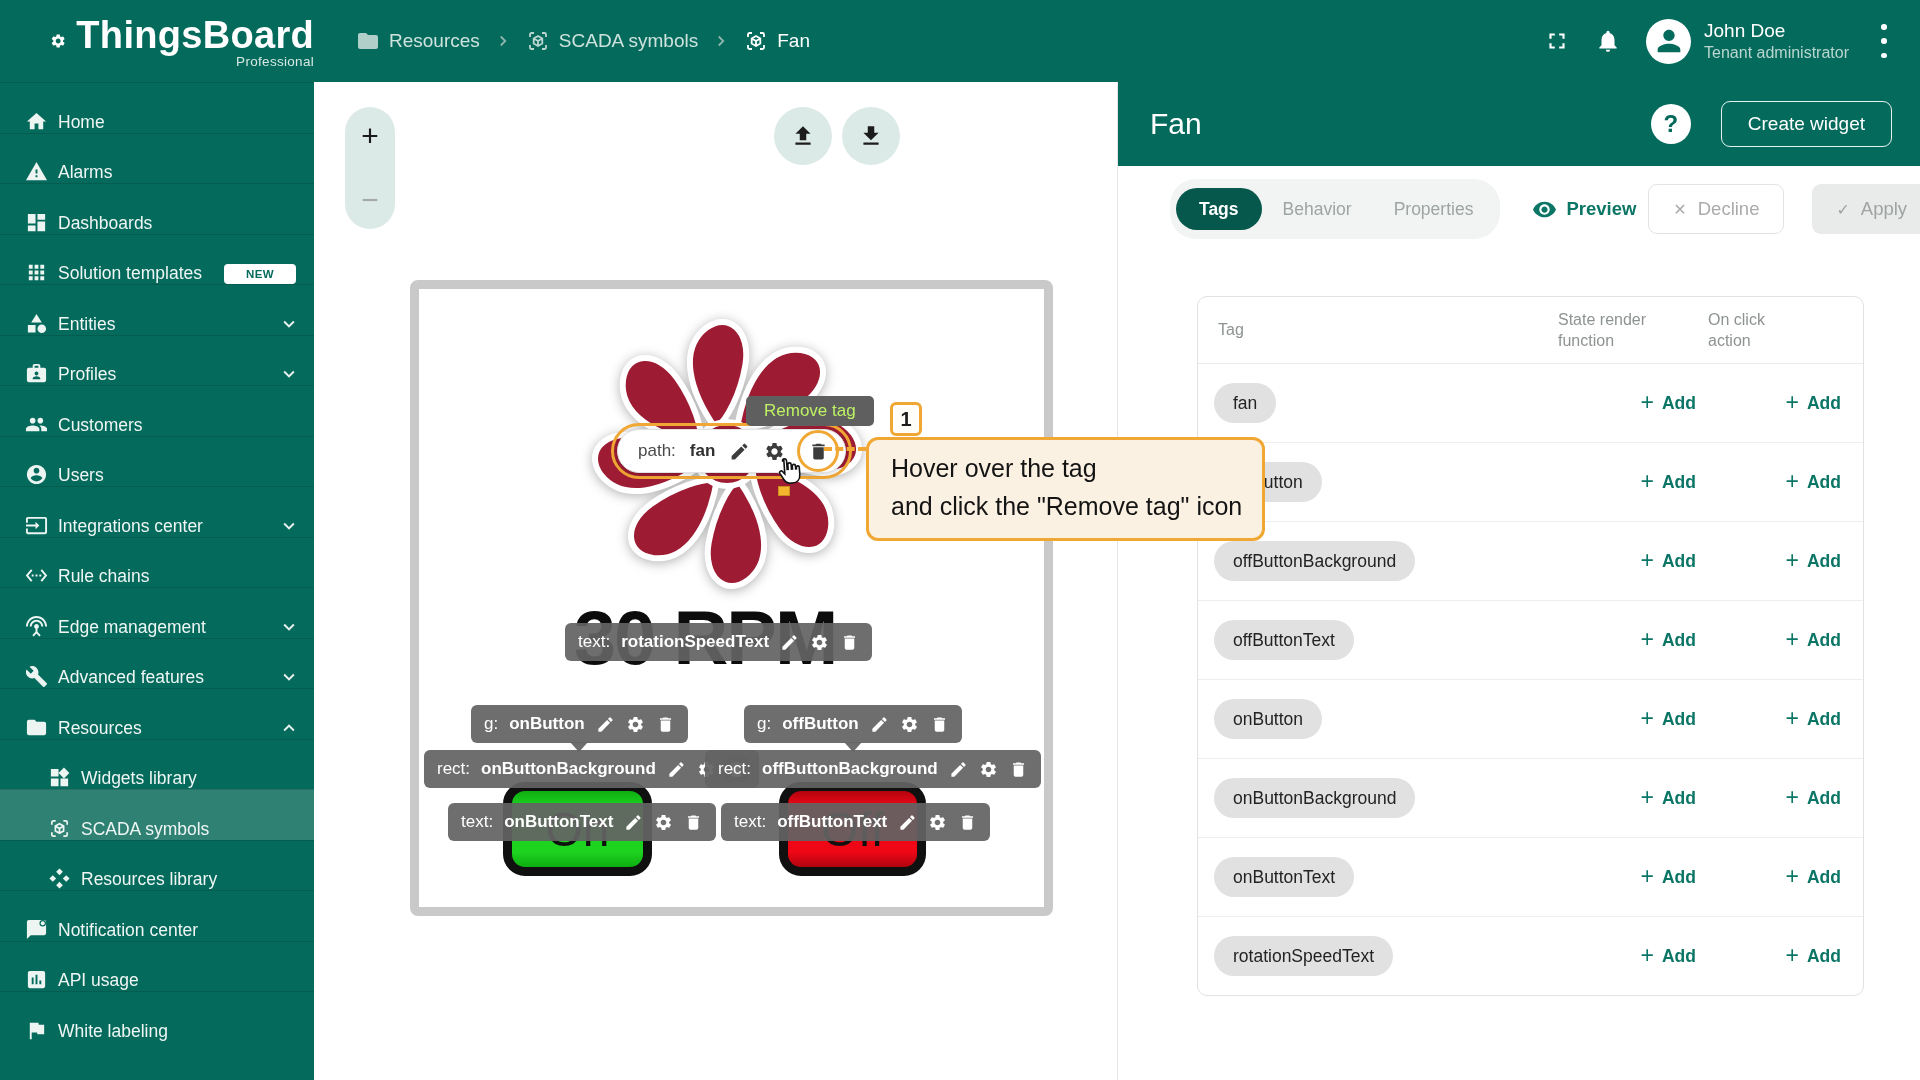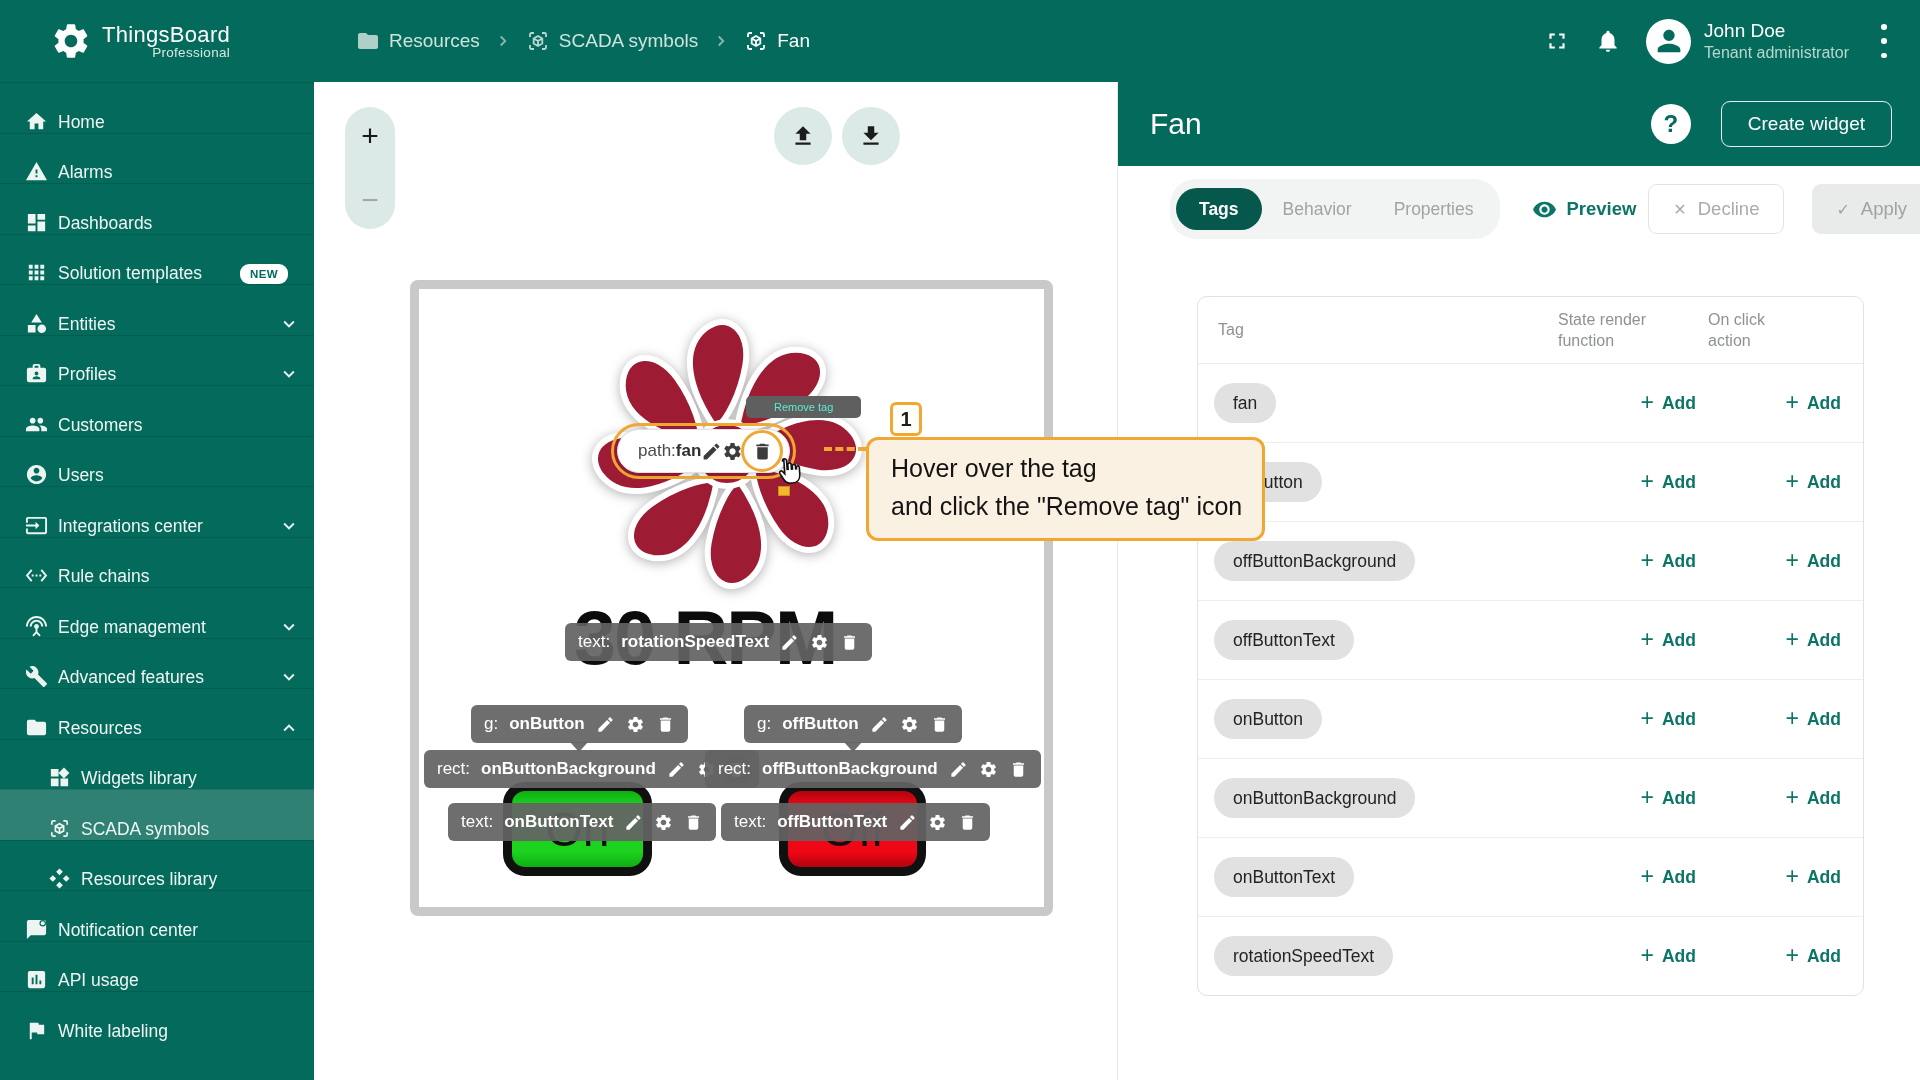--- a/index.html
+++ b/index.html
@@ -4,30 +4,30 @@
 <style>
   html,body{margin:0;padding:0;}
   body{width:1920px;height:1080px;overflow:hidden;font-family:"Liberation Sans",sans-serif;background:#fff;}
   .app{position:relative;width:1920px;height:1080px;display:flex;overflow:hidden;}
 
   
   .sidebar{width:314px;min-width:314px;height:100%;background:#046A5C;color:#EFF6F4;overflow:hidden;z-index:5;}
   .logo-block{height:82px;display:flex;align-items:center;padding-left:50px;gap:10px;}
   .logo-gear{width:42px;height:42px;}
   .brand-col{display:flex;flex-direction:column;}
-  .brand-name{font-size:22px;font-weight:400;color:#fff;letter-spacing:.3px;text-align:center;}
+  .brand-name{font-size:38px;font-weight:700;color:#fff;letter-spacing:.3px;text-align:center;}
   .brand-sub{font-size:13.5px;color:#D7E8E3;text-align:right;margin-top:-3px;letter-spacing:.3px;}
   .nav-item{height:50.5px;box-sizing:border-box;display:flex;align-items:flex-end;padding:0 14px 0 25px;gap:10px;
     border-top:1px solid rgba(0,0,0,.13);font-size:17.5px;font-weight:500;cursor:pointer;}
   .nav-item .mi{width:23px;height:23px;flex:none;fill:#EDF5F2;}
   .nav-item.sub{padding-left:48px;}
   .nav-item.selected{background:#2E8173;}
   .nav-label{white-space:nowrap;}
-  .badge-new{margin-left:auto;margin-right:12px;background:#fff;color:#056A5C;font-size:11.5px;font-weight:700;
-    padding:4px 10px;border-radius:9px;letter-spacing:.4px;}
+  .badge-new{margin-left:auto;margin-right:4px;background:#fff;color:#056A5C;font-size:11.5px;font-weight:700;
+    padding:4px 22px;border-radius:4px;letter-spacing:.4px;}
   .chev{margin-left:auto;width:22px;height:22px;fill:#E9F2EF;flex:none;}
 
   
   .main{flex:1;display:flex;flex-direction:column;height:100%;min-width:0;}
   .topbar{height:82px;min-height:82px;background:#046A5C;display:flex;align-items:center;padding:0 26px 0 42px;color:#CFE3DE;}
   .bc{display:flex;align-items:center;gap:14px;font-size:19px;}
   .bc-item{display:flex;align-items:center;gap:9px;}
   .bc-item .bi{width:24px;height:24px;}
   .bc-sep{width:18px;height:18px;stroke:#8FB5AD;fill:none;stroke-width:2.4;}
   .bc-last{color:#fff;}
@@ -72,26 +72,26 @@
     background:rgba(99,99,99,.93);color:#fff;font-size:17px;white-space:nowrap;z-index:6;}
   .tag-pill .t-type{font-weight:400;}
   .tag-pill .t-name{font-weight:700;}
   .tag-pill svg{width:19px;height:19px;fill:#fff;}
   .tag-pill.has-arrow:after{content:"";position:absolute;left:50%;bottom:-9px;margin-left:-9px;
     border:9px solid transparent;border-top:10px solid rgba(99,99,99,.93);border-bottom:0;}
   .trash-dark{background:rgba(0,0,0,.22);border-radius:6px;padding:3px;margin:-3px;}
 
   .path-ring{position:absolute;left:297px;top:341px;border:3px solid #F0A733;border-radius:28px;padding:3px;z-index:8;}
   .path-toolbar{background:#fff;border:1px solid #E2E2E2;border-radius:22px;height:42px;display:flex;align-items:center;
-    padding:0 6px 0 20px;box-shadow:0 1px 5px rgba(0,0,0,.20);font-size:17px;color:#3C3C3C;}
+    gap:14px;padding:0 6px 0 20px;box-shadow:0 1px 5px rgba(0,0,0,.20);font-size:17px;color:#3C3C3C;}
   .path-toolbar .pt-type{font-weight:500;color:#4A4A4A;}
   .path-toolbar .pt-name{font-weight:700;color:#303030;}
   .path-toolbar svg{width:21px;height:21px;fill:#3C3C3C;}
   .trash-ring{width:36px;height:36px;border-radius:50%;border:3px solid #F0A733;display:flex;align-items:center;justify-content:center;margin-left:-2px;}
-  .rm-tooltip{position:absolute;left:432px;top:314px;background:#5F5F5F;color:#5eead4;font-size:11px;padding:5px 28px;
+  .rm-tooltip{position:absolute;left:432px;top:314px;background:#5F5F5F;color:#bef264;font-size:17px;padding:5px 18px;
     border-radius:5px;z-index:9;white-space:nowrap;}
   .cursor-hand{position:absolute;left:458px;top:374px;width:32px;height:32px;z-index:10;transform:rotate(-4deg);}
   .cursor-square{position:absolute;left:464px;top:404px;width:10px;height:8px;background:#F5B52E;border:1px solid #C98F1A;z-index:10;}
 
   
   .panel{flex:1;display:flex;flex-direction:column;background:#fff;border-left:1px solid #E4E7E6;min-width:0;}
   .panel-header{height:84px;min-height:84px;background:#046A5C;display:flex;align-items:center;padding:0 28px 0 32px;}
   .panel-title{color:#fff;font-size:30px;font-weight:400;}
   .help-circle{margin-left:auto;width:40px;height:40px;border-radius:50%;background:#fff;color:#046A5C;font-size:24px;
     font-weight:700;display:flex;align-items:center;justify-content:center;}

